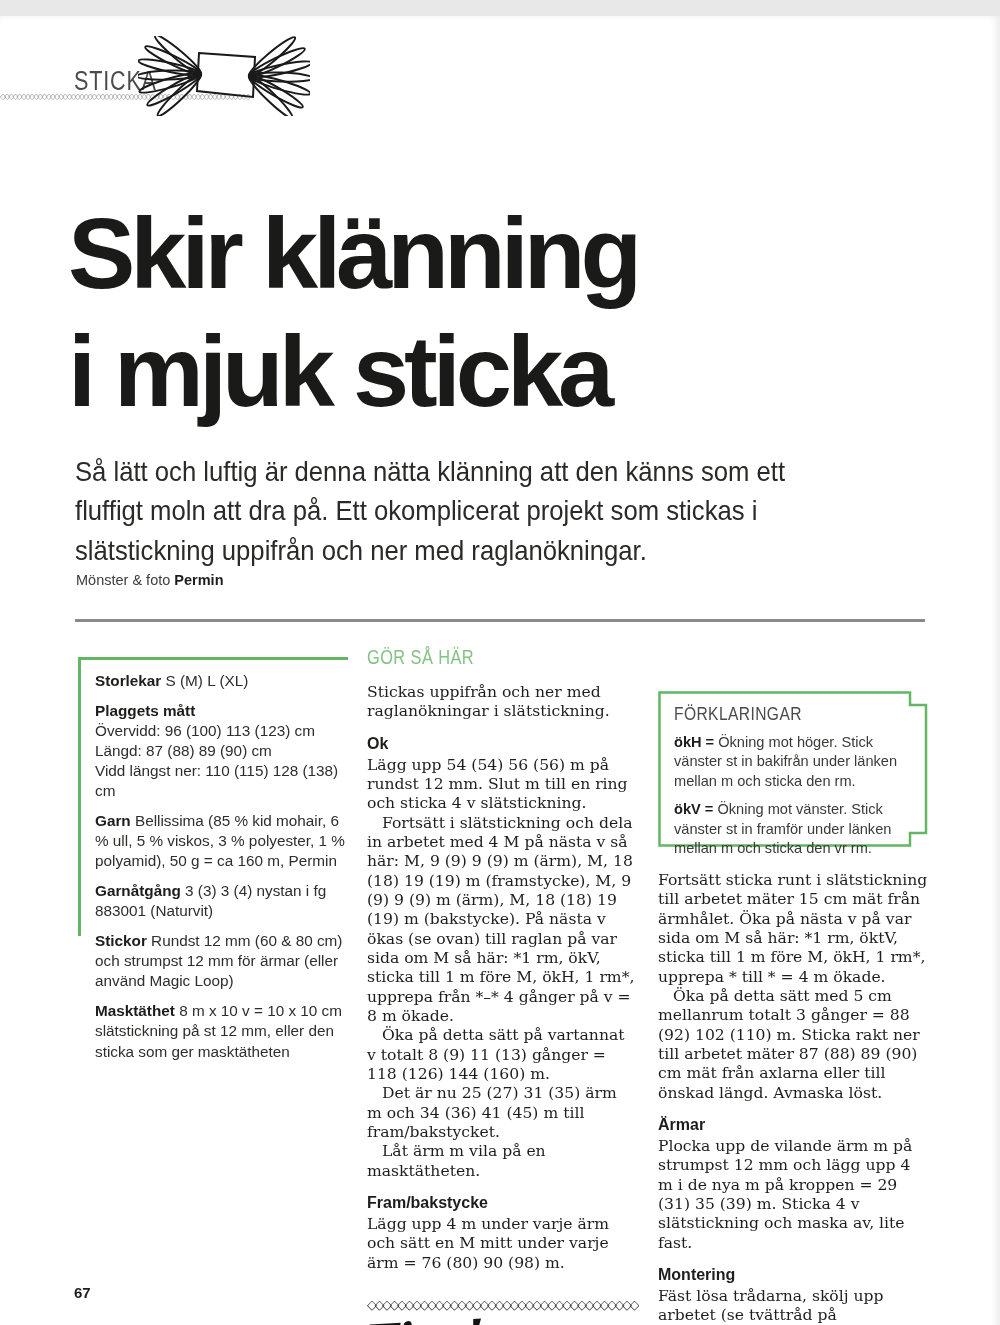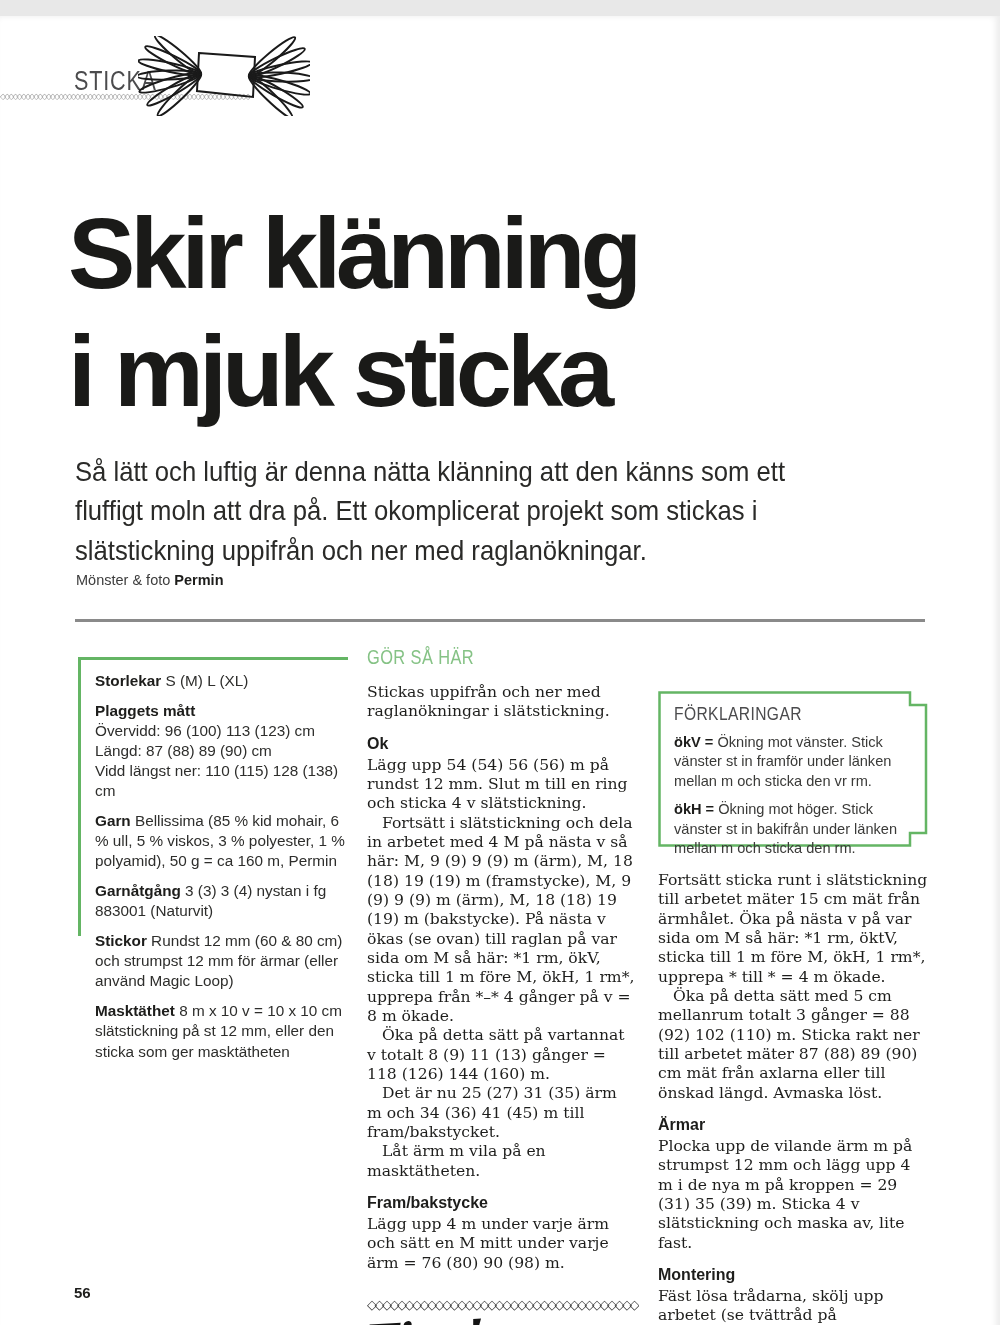--- a/index.html
+++ b/index.html
@@ -154,30 +154,30 @@
     </div>
   </section>
 
   <section class="col-right">
     <div class="expl-box">
       <svg class="expl-border" width="270" height="156" viewBox="0 0 270 156">
         <path d="M1.5,1.5 L252,1.5 L252,14 L268,14 L268,142 L252,142 L252,154.5 L1.5,154.5 Z" fill="#ffffff" stroke="#64b564" stroke-width="2.5"></path>
       </svg>
       <div class="expl-content">
         <h3 class="expl-h">FÖRKLARINGAR</h3>
+        <p class="expl-item"><b>ökH =</b><span> Ökning mot höger. Stick vänster st in bakifrån under länken mellan m och sticka den rm.</span></p>
         <p class="expl-item"><b>ökV =</b><span> Ökning mot vänster. Stick vänster st in framför under länken mellan m och sticka den vr rm.</span></p>
-        <p class="expl-item"><b>ökH =</b><span> Ökning mot höger. Stick vänster st in bakifrån under länken mellan m och sticka den rm.</span></p>
       </div>
     </div>
     <div class="body-serif right-body">
       <p>Fortsätt sticka runt i slätstickning till arbetet mäter 15 cm mät från ärmhålet. Öka på nästa v på var sida om M så här: *1 rm, öktV, sticka till 1 m före M, ökH, 1 rm*, upprepa * till * = 4 m ökade.</p>
       <p class="indent">Öka på detta sätt med 5 cm mellanrum totalt 3 gånger = 88 (92) 102 (110) m. Sticka rakt ner till arbetet mäter 87 (88) 89 (90) cm mät från axlarna eller till önskad längd. Avmaska löst.</p>
       <h4>Ärmar</h4>
       <p>Plocka upp de vilande ärm m på strumpst 12 mm och lägg upp 4 m i de nya m på kroppen = 29 (31) 35 (39) m. Sticka 4 v slätstickning och maska av, lite fast.</p>
       <h4>Montering</h4>
       <p>Fäst lösa trådarna, skölj upp arbetet (se tvättråd på banderollen) och lägg arbetet att plantorka i angivna mått.</p>
     </div>
 
   </section>
 
-  <div class="page-number">56</div>
+  <div class="page-number">67</div>
 
 </div>
 
 </body></html>

